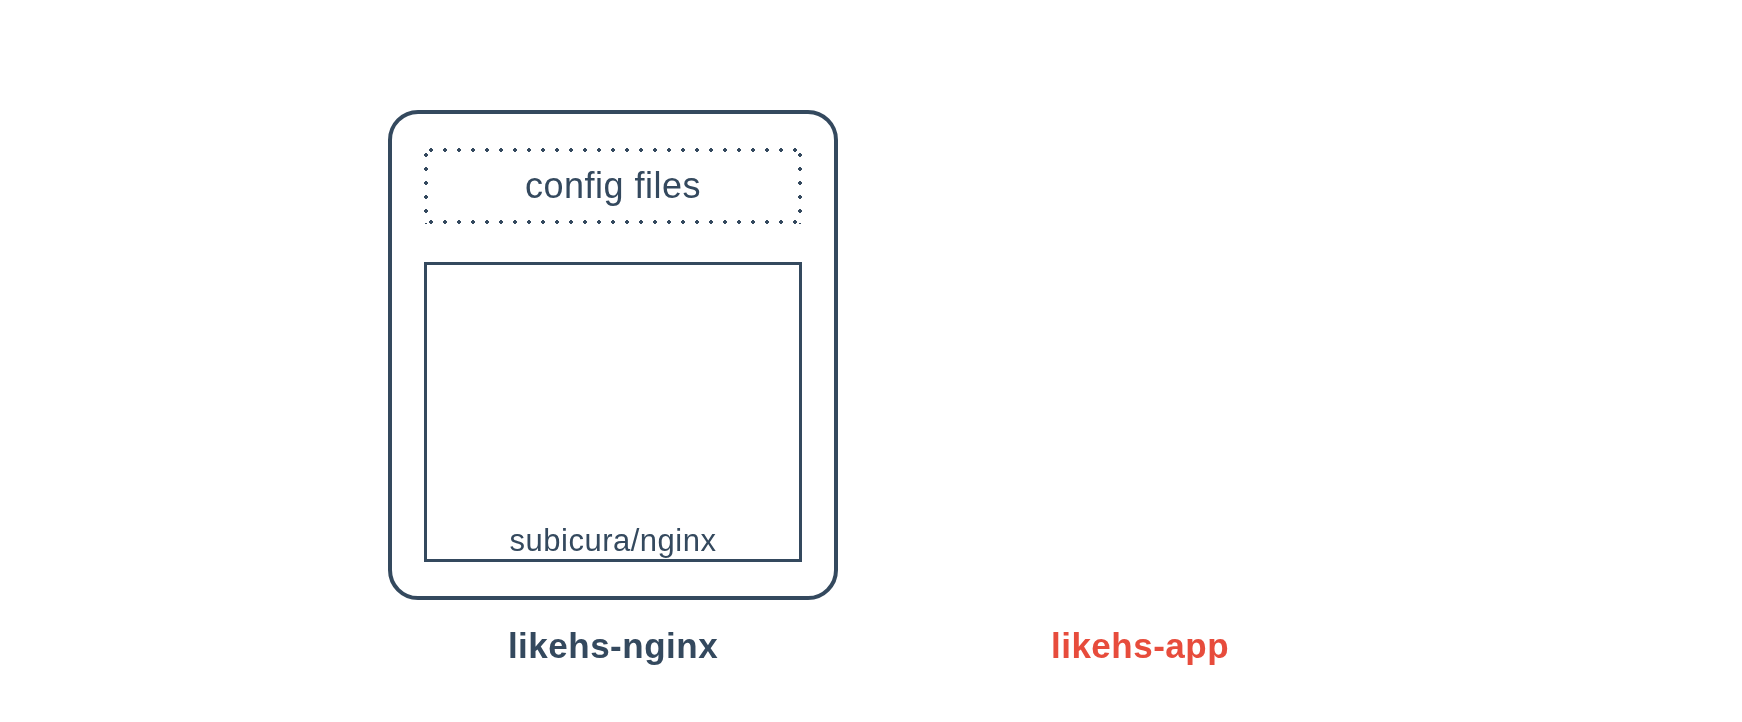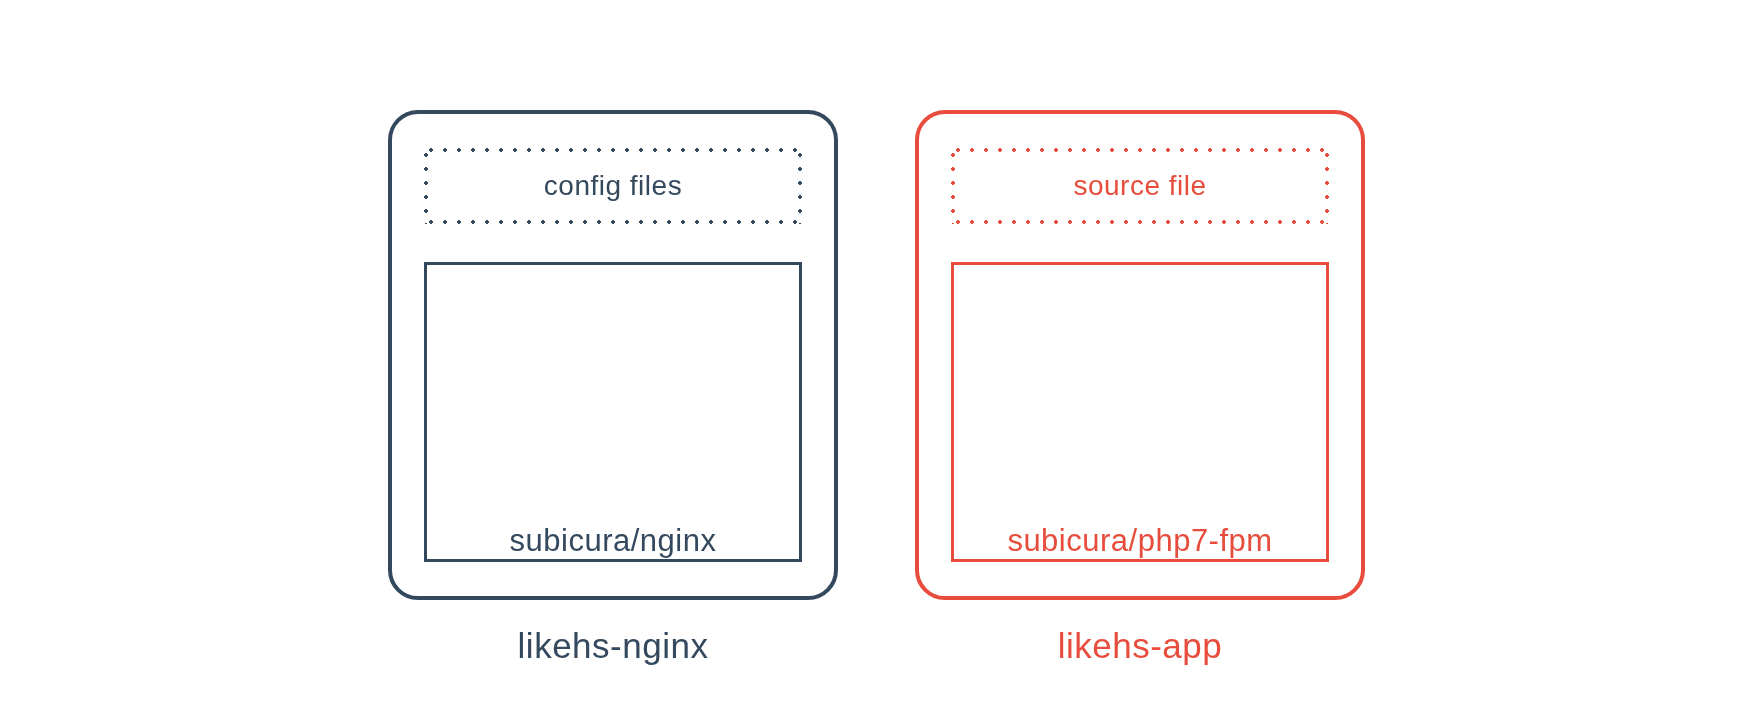--- a/index.html
+++ b/index.html
@@ -44,21 +44,21 @@
       radial-gradient(circle, var(--c) 1.6px, rgba(0,0,0,0) 2px),
       radial-gradient(circle, var(--c) 1.6px, rgba(0,0,0,0) 2px),
       radial-gradient(circle, var(--c) 1.6px, rgba(0,0,0,0) 2px),
       radial-gradient(circle, var(--c) 1.6px, rgba(0,0,0,0) 2px);
     background-size: 14px 4px, 14px 4px, 4px 14px, 4px 14px;
     background-position: 0 0, 0 100%, 0 0, 100% 0;
     background-repeat: repeat-x, repeat-x, repeat-y, repeat-y;
   }
   .file-box .label {
     color: var(--c);
-    font-size: 28px;
+    font-size: 36px;
     letter-spacing: 0.5px;
     text-align: right;
   }
 
   .image-box {
     flex: 1;
     box-sizing: border-box;
     border: 3px solid var(--c);
     display: flex;
     align-items: flex-end;
@@ -71,44 +71,36 @@
     letter-spacing: 0.5px;
   }
 
   .container-name {
     position: absolute;
     top: 626px;
     width: 450px;
     text-align: center;
     color: var(--c);
     font-size: 35px;
-    font-weight: normal;
+    font-weight: bold;
     letter-spacing: 0.5px;
   }
   .container-name.left  { left: 388px; }
   .container-name.right { left: 915px; }
 </style>
 </head>
 <body>
 
 <div class="canvas">
 
   <section class="container-box left" style="--c: #34495e;">
     <div class="file-box">
       <span class="label">config files</span>
     </div>
     <div class="image-box">
       <span class="label">subicura/nginx</span>
     </div>
   </section>
   <div class="container-name left" style="--c: #34495e;">likehs-nginx</div>
 
-  <section class="container-box right" style="--c: #e74c3c;">
-    <div class="file-box">
-      <span class="label">source file</span>
-    </div>
-    <div class="image-box">
-      <span class="label">subicura/php7-fpm</span>
-    </div>
-  </section>
   <div class="container-name right" style="--c: #e74c3c;">likehs-app</div>
 
 </div>
 
 </body></html>

